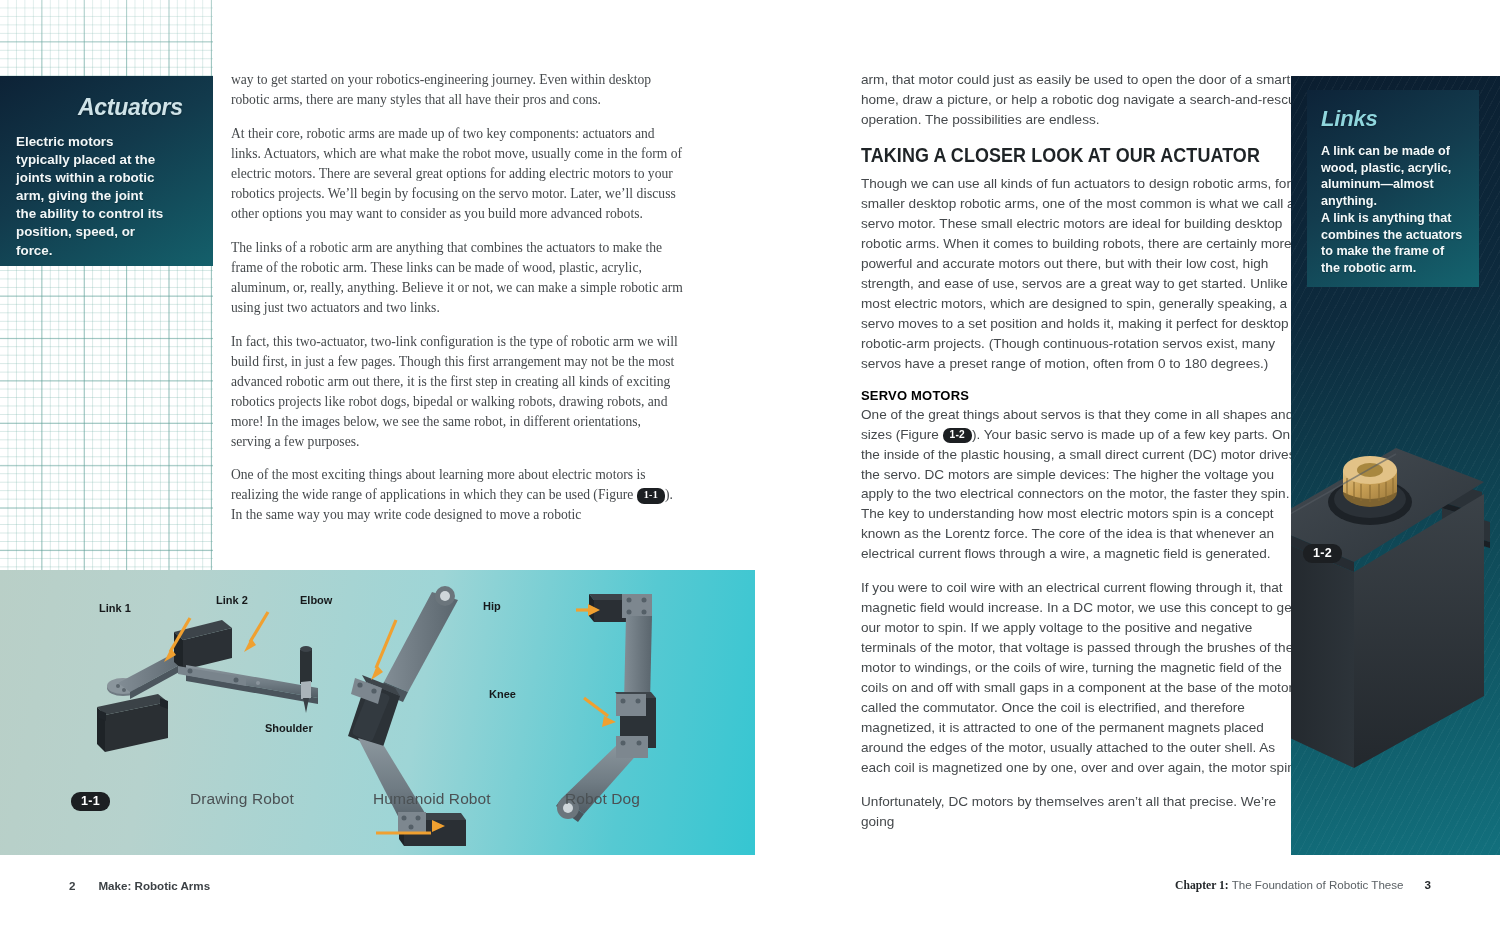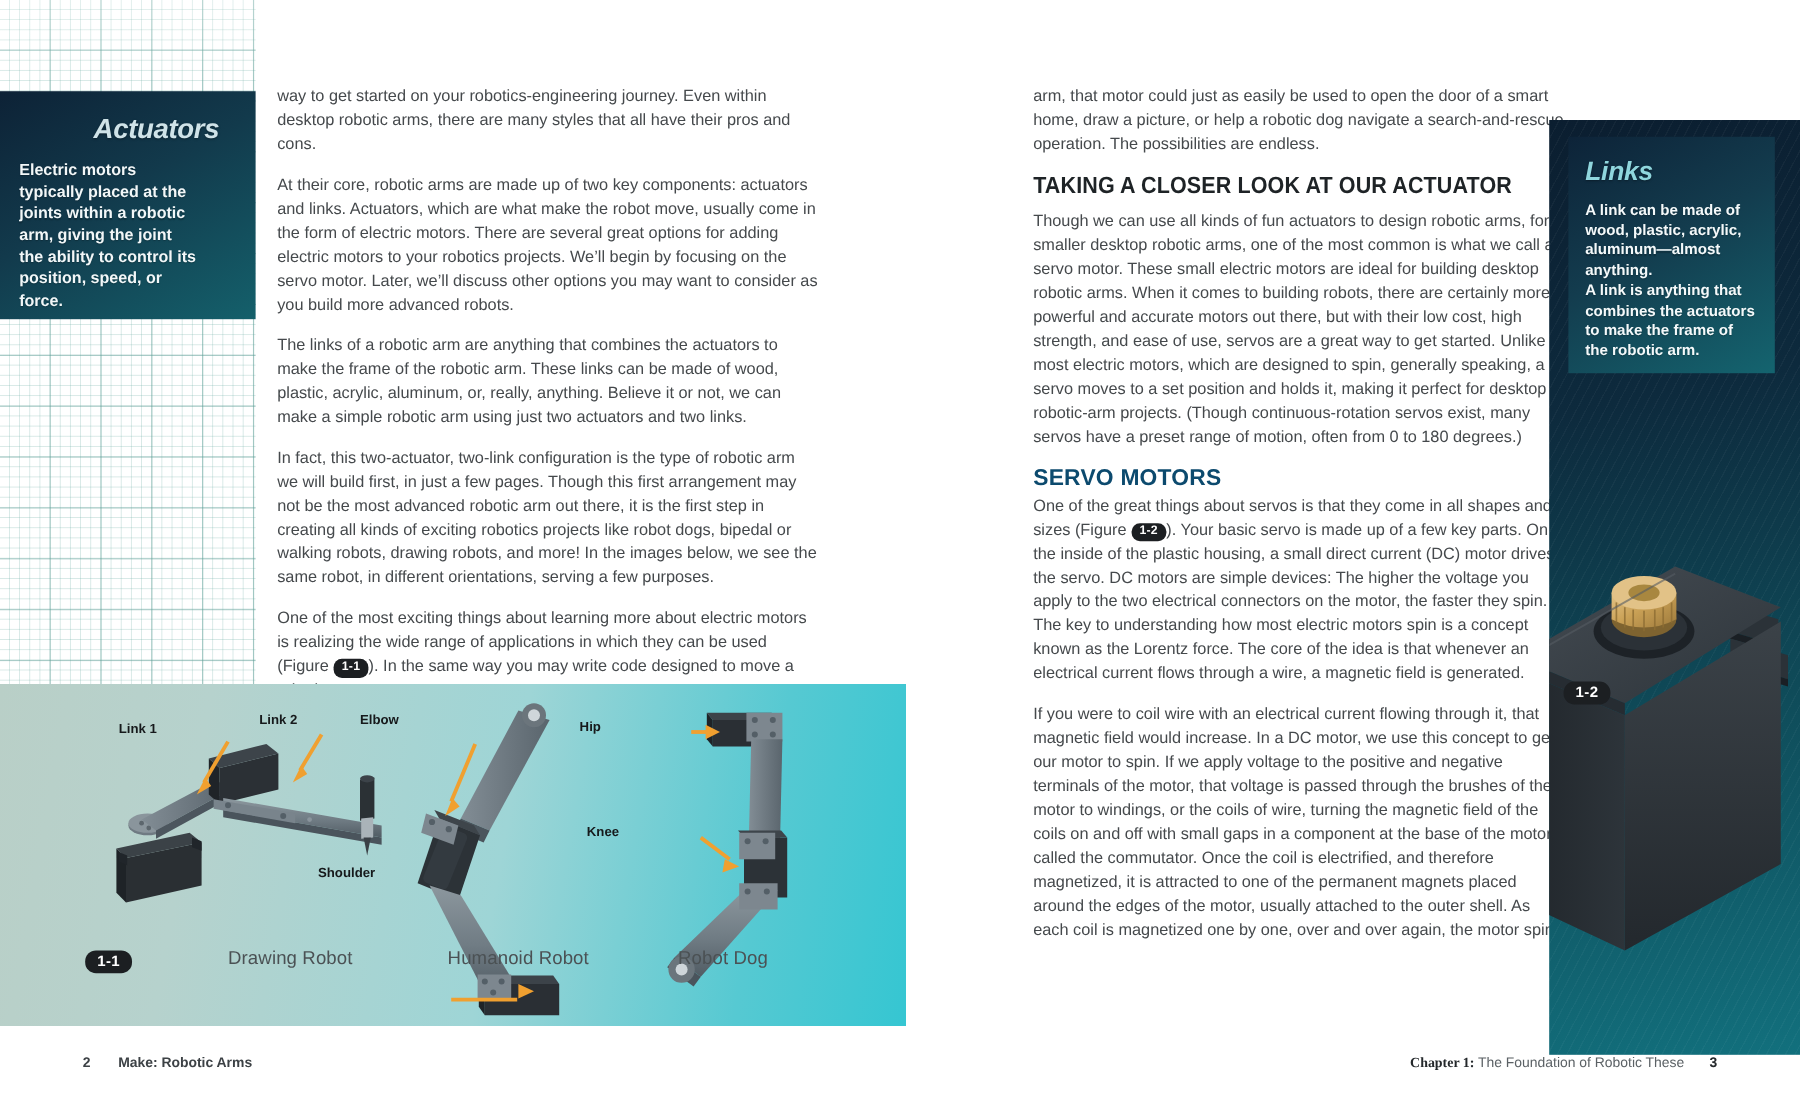--- a/index.html
+++ b/index.html
@@ -48,21 +48,20 @@
     text-shadow: 0 1px 1px rgba(0,0,0,0.25);
   }
 
   
   .rightpanel {
     position: absolute; left: 1291px; top: 76px; width: 209px; height: 779px;
     background:
       repeating-linear-gradient(118deg, rgba(255,255,255,0.035) 0px, rgba(255,255,255,0.035) 1px, transparent 1px, transparent 7px),
       linear-gradient(168deg, #0b1e30 0%, #0d2a3d 30%, #0f4a58 62%, #12707d 100%);
     overflow: hidden;
-    margin-top: 24px;
   }
   .defbox-right {
     position: absolute; left: 16px; top: 14px; width: 172px; height: 197px;
     background: linear-gradient(150deg, #0d2338 0%, #133c4e 45%, #14646f 100%);
     padding: 16px 14px 12px 14px; color: #fff;
   }
   .defbox-right .def-title {
     font-size: 22px; font-weight: bold; font-style: italic;
     color: #8fd6dd; letter-spacing: -0.2px; margin-bottom: 11px;
     text-shadow: 0 1px 2px rgba(0,0,0,0.35);
@@ -71,31 +70,31 @@
     font-size: 12.6px; font-weight: bold; line-height: 1.33; color: #f4f9fa;
     text-shadow: 0 1px 1px rgba(0,0,0,0.25);
   }
 
   
   .col { position: absolute; color: #3e4447; }
   .col p {
     font-size: 13.6px; line-height: 1.47; color: #45494c;
     margin-bottom: 14px;
   }
-  .col-left  { left: 231px; top: 70px; width: 452px; }
+  .col-left  { left: 231px; top: 70px; width: 452px; font-family: Liberation Serif, serif; }
   .col-right { left: 861px; top: 70px; width: 446px; }
 
   h2.sec-head {
     font-size: 19.5px; font-weight: bold; color: #1e2326;
     letter-spacing: 0.1px; margin: 6px 0 7px 0;
     transform: scaleX(0.92); transform-origin: left center;
     white-space: nowrap;
   }
   h3.sub-head {
-    font-size: 19px; font-weight: bold; color: #0c4a6e;
+    font-size: 13px; font-weight: bold; color: #000000;
     letter-spacing: 0.2px; margin: 8px 0 2px 0;
   }
 
   .figref {
     display: inline-block;
     background: #1c1f22; color: #ffffff;
     font-size: 10.2px; font-weight: bold;
     border-radius: 7px; padding: 1px 7px 2px 7px;
     line-height: 1.25; vertical-align: 1px;
     letter-spacing: 0.2px;
@@ -152,20 +151,21 @@
     <p><span>One of the most exciting things about learning more about electric motors is realizing the wide range of applications in which they can be used (Figure </span><span class="figref">1-1</span><span>). In the same way you may write code designed to move a robotic</span></p>
   </div>
 
   <div class="col col-right">
     <p>arm, that motor could just as easily be used to open the door of a smart home, draw a picture, or help a robotic dog navigate a search-and-rescue operation. The possibilities are endless.</p>
     <h2 class="sec-head">TAKING A CLOSER LOOK AT OUR ACTUATOR</h2>
     <p>Though we can use all kinds of fun actuators to design robotic arms, for smaller desktop robotic arms, one of the most common is what we call a servo motor. These small electric motors are ideal for building desktop robotic arms. When it comes to building robots, there are certainly more powerful and accurate motors out there, but with their low cost, high strength, and ease of use, servos are a great way to get started. Unlike most electric motors, which are designed to spin, generally speaking, a servo moves to a set position and holds it, making it perfect for desktop robotic-arm projects. (Though continuous-rotation servos exist, many servos have a preset range of motion, often from 0 to 180 degrees.)</p>
     <h3 class="sub-head">SERVO MOTORS</h3>
     <p><span>One of the great things about servos is that they come in all shapes and sizes (Figure </span><span class="figref">1-2</span><span>). Your basic servo is made up of a few key parts. On the inside of the plastic housing, a small direct current (DC) motor drives the servo. DC motors are simple devices: The higher the voltage you apply to the two electrical connectors on the motor, the faster they spin. The key to understanding how most electric motors spin is a concept known as the Lorentz force. The core of the idea is that whenever an electrical current flows through a wire, a magnetic field is generated.</span></p>
     <p>If you were to coil wire with an electrical current flowing through it, that magnetic field would increase. In a DC motor, we use this concept to get our motor to spin. If we apply voltage to the positive and negative terminals of the motor, that voltage is passed through the brushes of the motor to windings, or the coils of wire, turning the magnetic field of the coils on and off with small gaps in a component at the base of the motor called the commutator. Once the coil is electrified, and therefore magnetized, it is attracted to one of the permanent magnets placed around the edges of the motor, usually attached to the outer shell. As each coil is magnetized one by one, over and over again, the motor spins.</p>
+    <p>Unfortunately, DC motors by themselves aren’t all that precise. We’re going</p>
   </div>
 
   <div class="rightpanel">
     <div class="defbox-right">
       <div class="def-title">Links</div>
       <div class="def-body">A link can be made of wood, plastic, acrylic, aluminum—almost anything.</div>
       <div class="def-body">A link is anything that combines the actuators to make the frame of the robotic arm.</div>
     </div>
 
     <svg width="260" height="430" viewBox="0 0 260 430" style="position:absolute; left:-45px; top:320px;">

